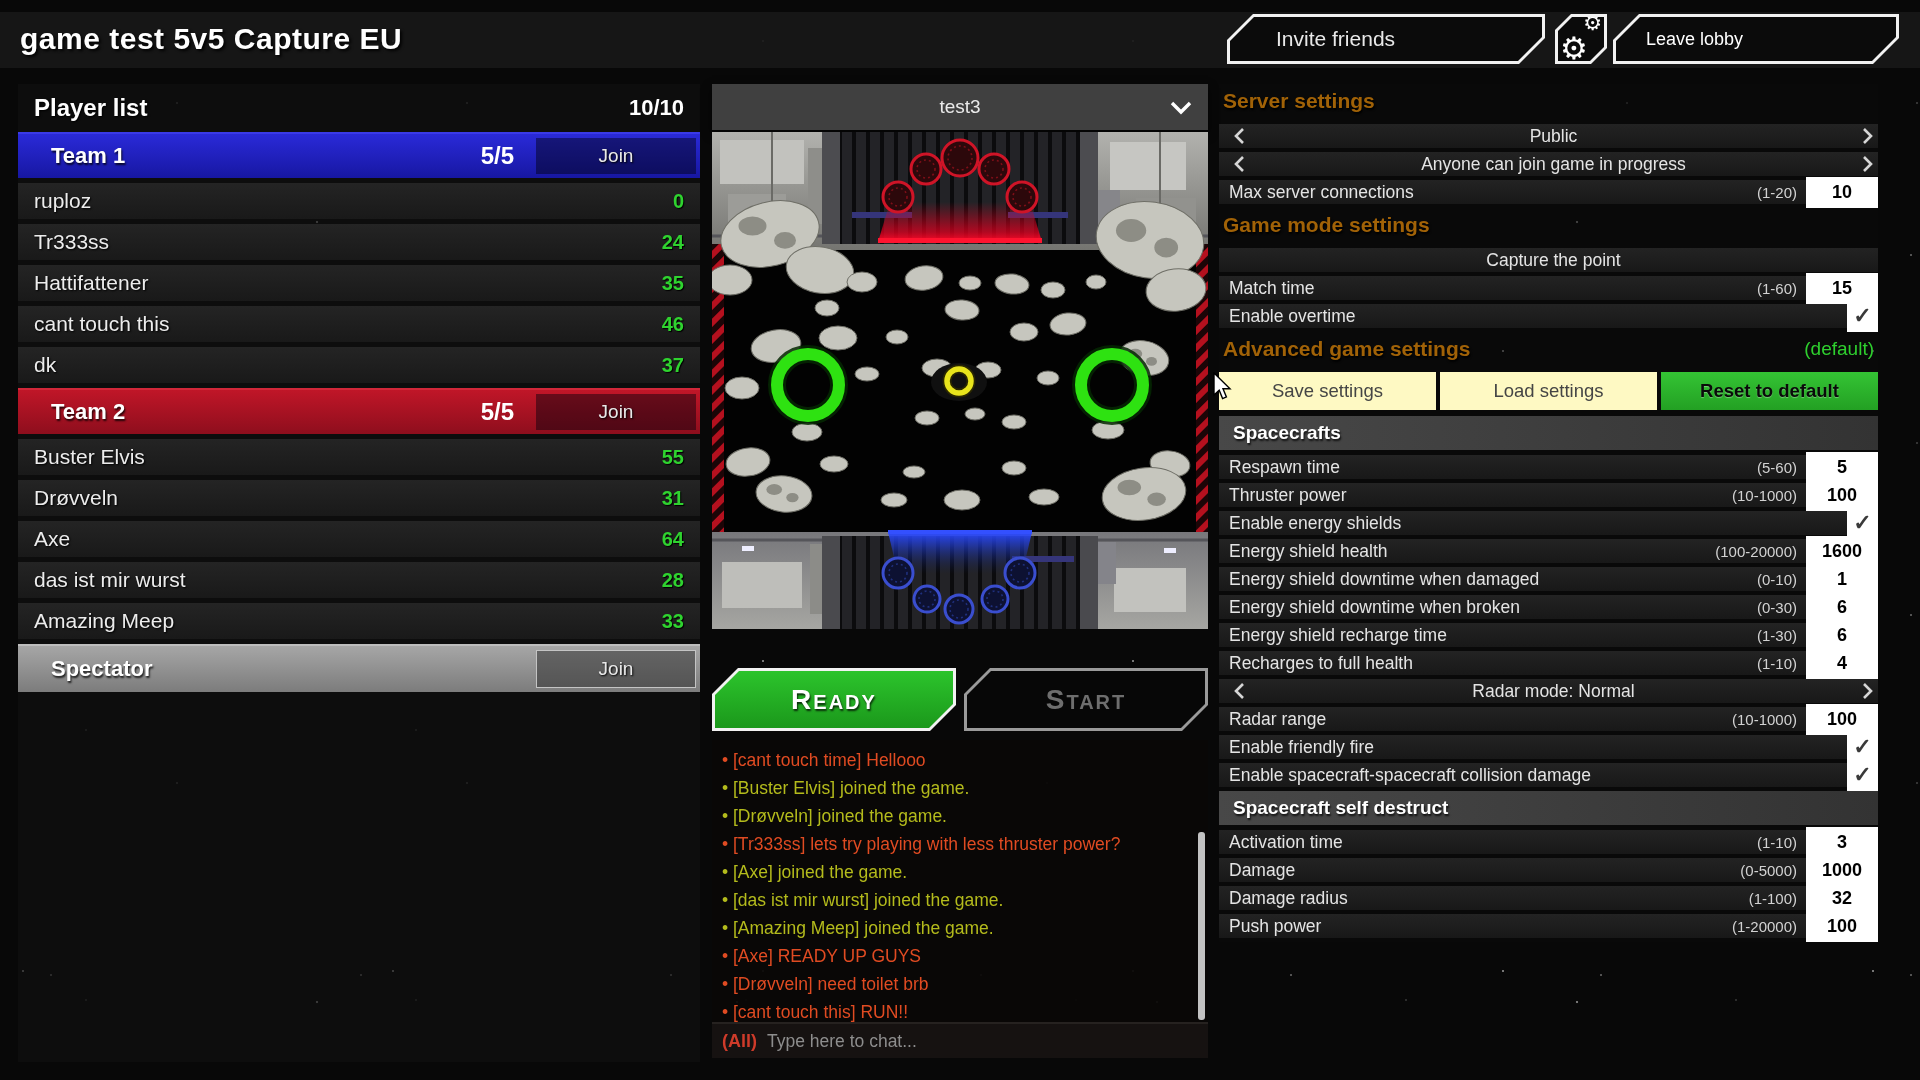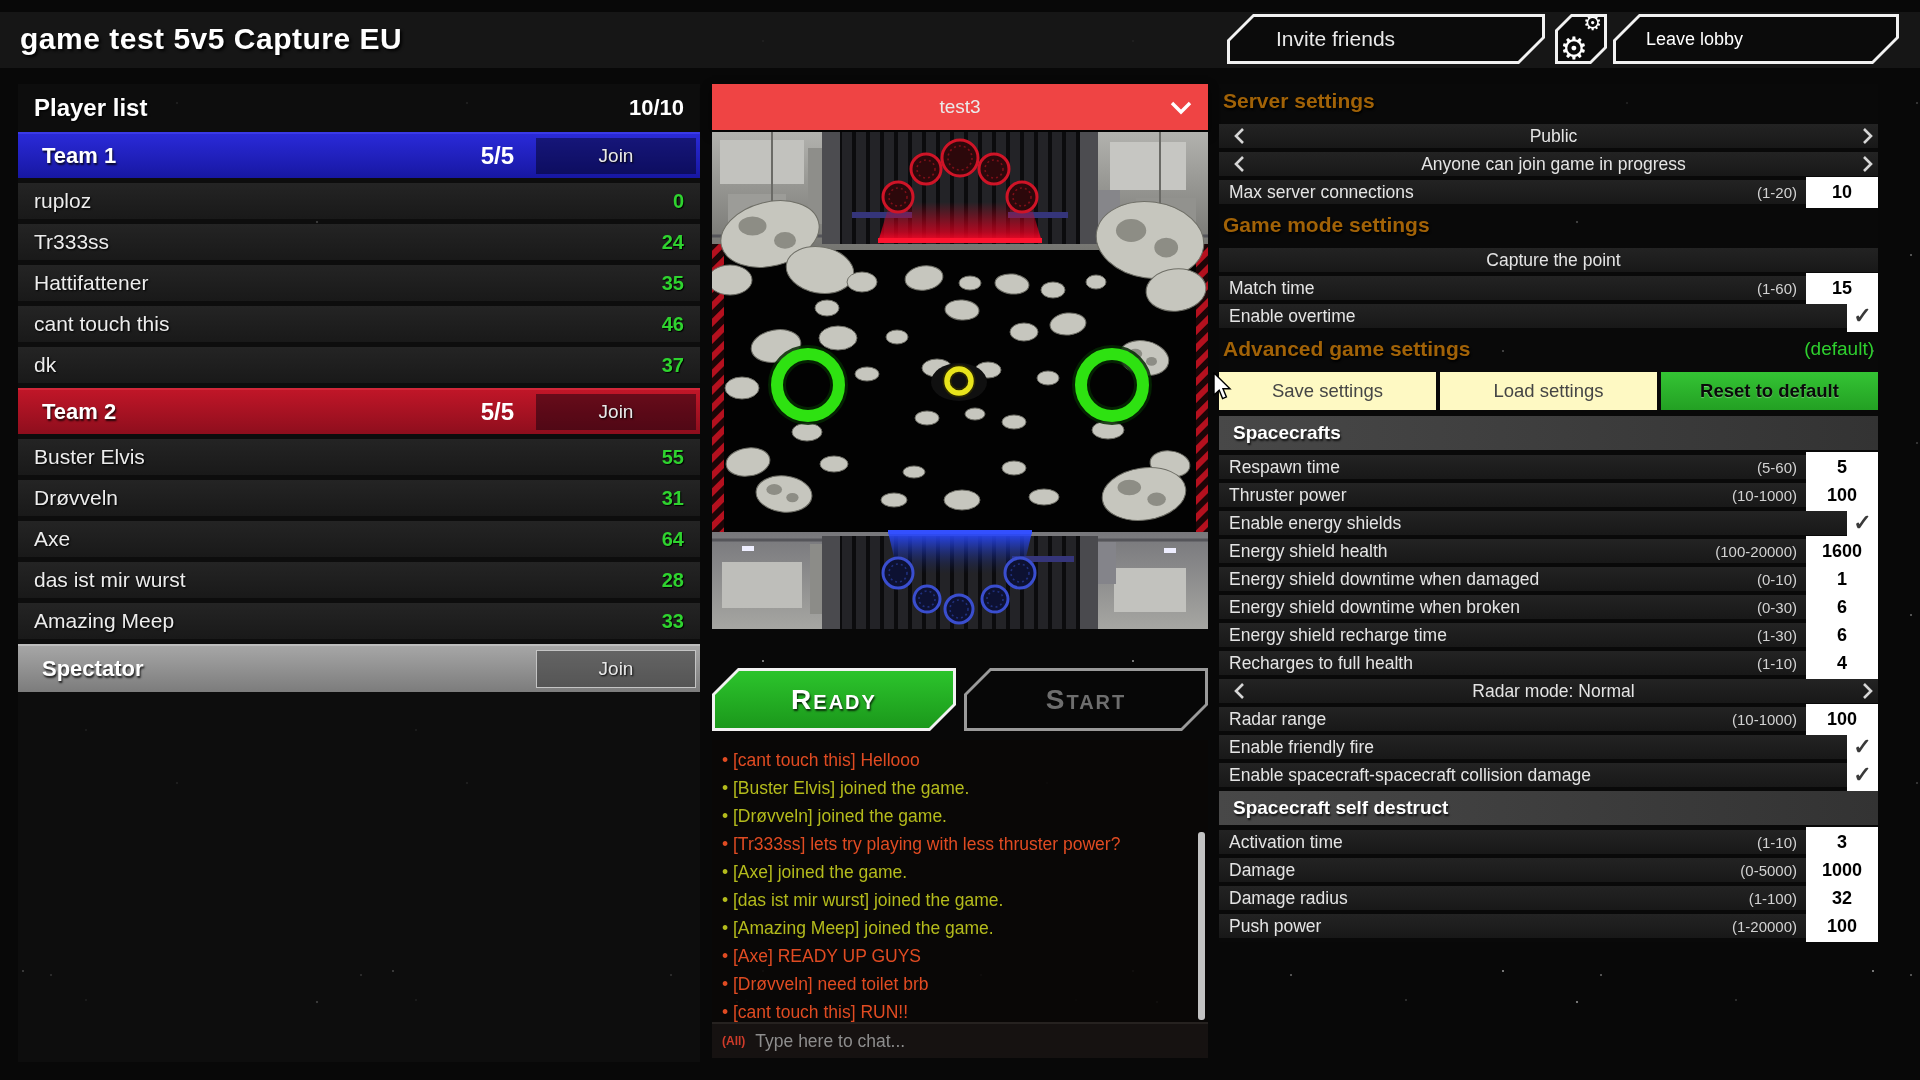--- a/index.html
+++ b/index.html
@@ -41,38 +41,38 @@
   .g2 { position:absolute; right:-4px; top:-10px; font-size:21px; color:#fff; }
   #btn-leave { left:1613px; top:14px; width:286px; height:50px; cursor:pointer; }
   #btn-leave .in { padding-left:30px; font-size:18px; color:#ffffff; }
 
   
   #playerlist { left:18px; top:84px; width:682px; height:978px; background:rgba(16,16,16,.6); }
   #pl-header { height:48px; display:flex; align-items:center; justify-content:space-between;
                padding:0 16px; }
   #pl-title { font-size:24px; font-weight:bold; color:#fff; text-shadow:1px 1px 2px #000; }
   #pl-count { font-size:22px; font-weight:bold; color:#fff; }
-  .teamrow { height:46px; margin-bottom:5px; display:flex; align-items:center; padding-left:24px; }
+  .teamrow { height:46px; margin-bottom:5px; display:flex; align-items:center; padding-left:33px; }
   .teamrow.t1 { background:linear-gradient(#2a2ad8,#1717a2); border-top:2px solid #3a3ae8; }
   .teamrow.t2 { background:linear-gradient(#c01628,#8e0e1d); border-top:2px solid #d22739; }
   .teamname { font-size:22px; font-weight:bold; color:#fff; text-shadow:1px 2px 2px rgba(0,0,0,.8); flex:1; }
   .teamcount { font-size:24px; font-weight:bold; color:#fff; margin-right:22px; }
   .joinbtn { width:160px; align-self:stretch; margin:4px 4px 4px 0; display:flex; align-items:center;
              justify-content:center; font-size:19px; color:#e8e8e8; cursor:pointer;
              background:rgba(0,0,12,.45); text-shadow:1px 1px 2px #000; }
   .prow { height:36px; margin-bottom:5px; display:flex; align-items:center; padding:0 16px;
           background:linear-gradient(#242424,#191919); }
   .pname { flex:1; font-size:21px; color:#ececec; text-shadow:1px 1px 2px #000; }
   .pscore { font-size:20px; font-weight:bold; color:#2fd32f; text-shadow:1px 1px 1px #000; }
   .teamrow.spec { background:linear-gradient(#a6a6a6,#7c7c7c); border-top:2px solid #bdbdbd;
                   height:48px; margin-top:1px; }
   .teamrow.spec .joinbtn { background:rgba(50,50,50,.55); border:1px solid #c4c4c4; }
 
   
-  #map-select { left:712px; top:84px; width:496px; height:46px; background:#ef4444;
+  #map-select { left:712px; top:84px; width:496px; height:46px; background:#404040;
                 display:flex; align-items:center; justify-content:center; cursor:pointer;
                 box-shadow:0 4px 9px rgba(0,0,0,.65); }
   #map-select span.val { font-size:19px; color:#eaeaea; }
   #map-select .chev { position:absolute; right:16px; top:17px; }
   #map { left:712px; top:132px; width:496px; height:497px; background:#000; }
   #map svg { display:block; }
 
   #btn-ready { left:712px; top:668px; width:244px; height:63px; cursor:pointer; }
   #btn-ready .in { background:linear-gradient(#2cc42c,#1b981b); justify-content:center; }
   #btn-start { left:964px; top:668px; width:244px; height:63px; }
@@ -84,21 +84,21 @@
 
   #chat { left:712px; top:740px; width:496px; height:282px; background:rgba(10,7,6,.94);
           padding:6px 14px 0 10px; overflow:hidden; }
   .cmsg { font-size:17.5px; line-height:28px; white-space:nowrap; overflow:hidden; }
   .cmsg.sys { color:#b4bb1c; }
   .cmsg.ply { color:#e04b22; }
   #chat-scroll { left:1198px; top:832px; width:7px; height:188px; background:#c2c2c2;
                  border-radius:3px; cursor:pointer; }
   #chatbar { left:712px; top:1022px; width:496px; height:36px; background:#161211;
              border-top:2px solid #262220; display:flex; align-items:center; padding:0 10px; }
-  #chat-channel { color:#cf3b2a; font-size:12px; font-weight:600; margin-right:10px; }
+  #chat-channel { color:#cf3b2a; font-size:18px; font-weight:600; margin-right:10px; }
   #chat-input { flex:1; background:transparent; border:none; outline:none; color:#ddd;
                 font-size:17.5px; font-family:"Liberation Sans",sans-serif; }
   #chat-input::placeholder { color:#8d8d8d; }
 
   
   #settings { left:1219px; top:84px; width:659px; background:rgba(10,10,10,.5); }
   .srow { height:24px; margin-bottom:4px; background:linear-gradient(#232323,#181818);
           display:flex; align-items:center; padding-left:10px; }
   .srow-header { height:34px; margin-bottom:6px; display:flex; align-items:center;
                  justify-content:space-between; padding:0 4px; }
@@ -406,21 +406,21 @@
     </div>
 </div>
 <div id="btn-start" class="abs ch">
   <div class="bd"></div>
   <div class="in">
       <span class="bigbtn-label">Start</span>
     </div>
 </div>
 
 <div id="chat" class="abs">
-    <div class="cmsg ply">• [cant touch this] Hellooo</div>
+    <div class="cmsg ply">• [cant touch time] Hellooo</div>
     <div class="cmsg sys">• [Buster Elvis] joined the game.</div>
     <div class="cmsg sys">• [Drøvveln] joined the game.</div>
     <div class="cmsg ply">• [Tr333ss] lets try playing with less thruster power?</div>
     <div class="cmsg sys">• [Axe] joined the game.</div>
     <div class="cmsg sys">• [das ist mir wurst] joined the game.</div>
     <div class="cmsg sys">• [Amazing Meep] joined the game.</div>
     <div class="cmsg ply">• [Axe] READY UP GUYS</div>
     <div class="cmsg ply">• [Drøvveln] need toilet brb</div>
     <div class="cmsg ply">• [cant touch this] RUN!!</div>
   </div>

